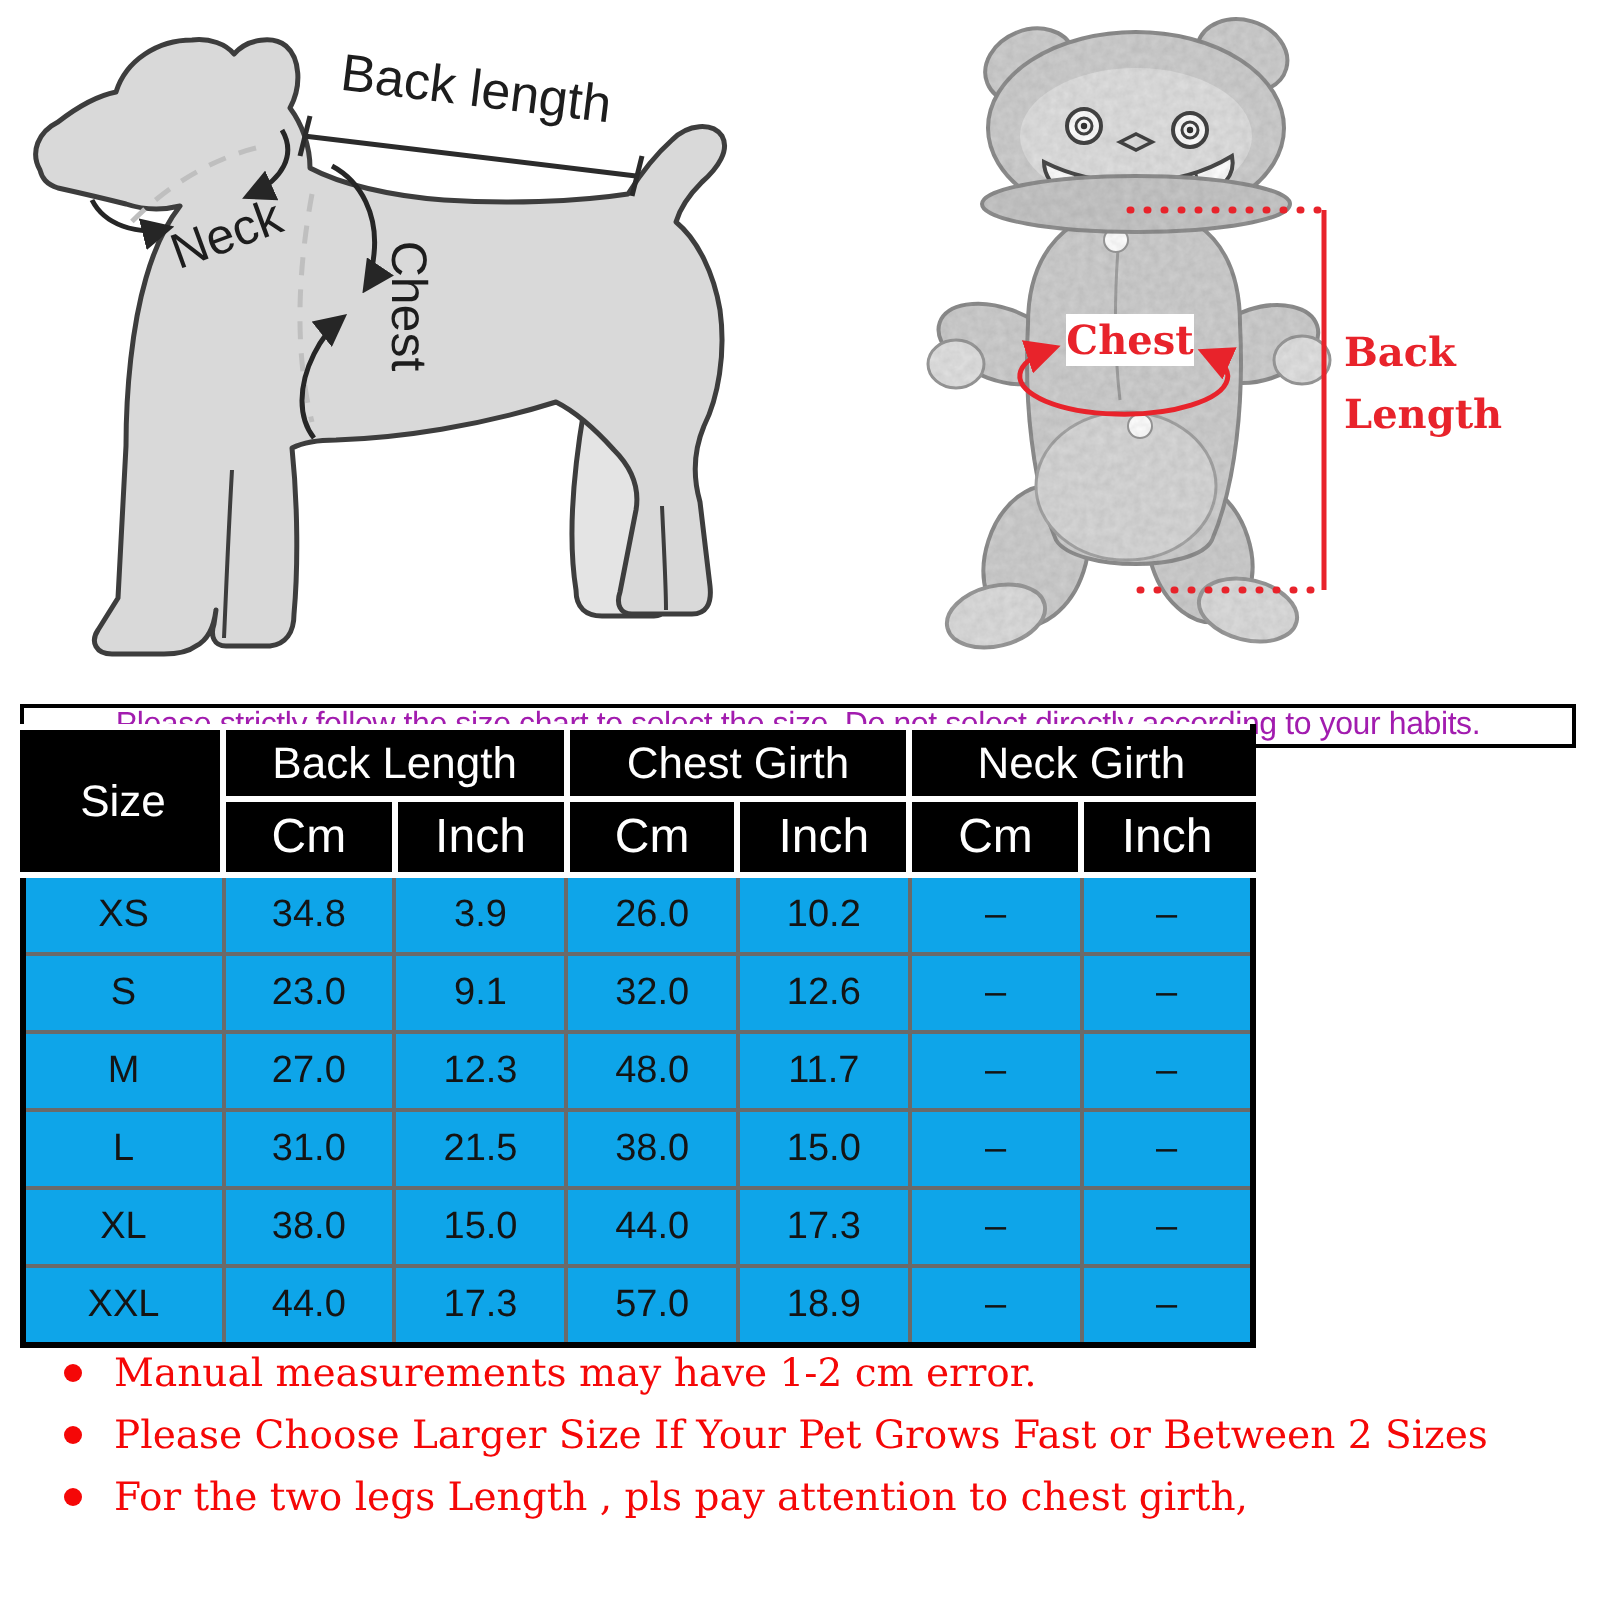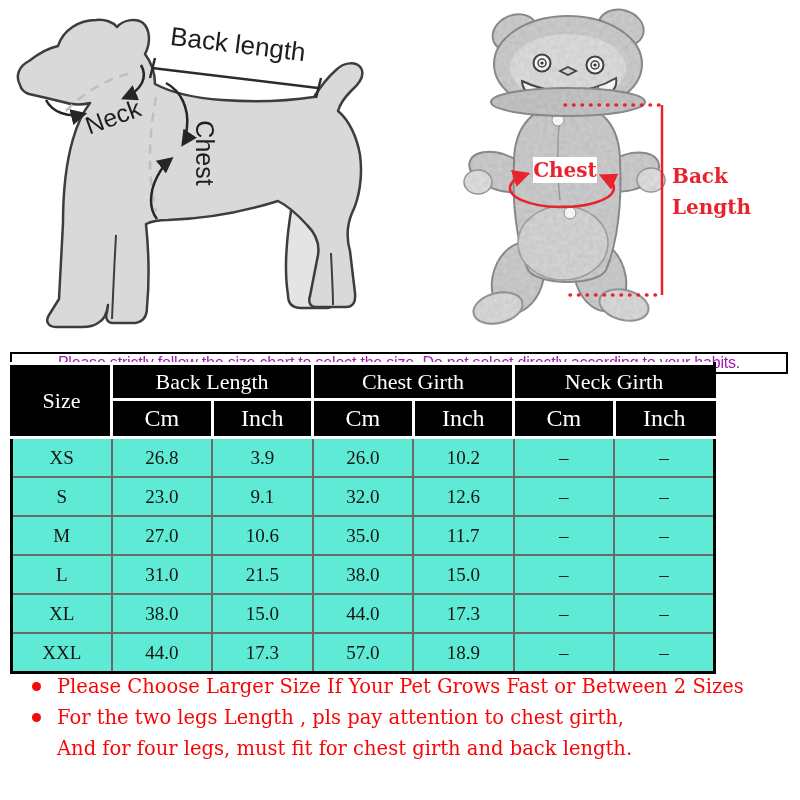--- a/index.html
+++ b/index.html
@@ -14,36 +14,36 @@
   
   .warning-bar{
     position:absolute;left:10px;top:340px;width:778px;height:22px;
     box-sizing:border-box;border:2px solid #000;background:#fff;
     display:flex;align-items:center;justify-content:center;
     color:#a21caf;font-size:16px;letter-spacing:-0.2px;white-space:nowrap;margin-top:12px;
   }
 
   
   table.size-table{
-    position:absolute;left:10px;top:362px;width:706px;
+    position:absolute;left:10px;top:362px;width:618px;
     border-collapse:collapse;table-layout:fixed;
-    font-family:Liberation Serif, serif;
+    font-family:Liberation Sans, sans-serif;
     border:3px solid #000;
   }
   table.size-table col.c-size{width:100px;}
   table.size-table thead th{
     background:#000;color:#fff;font-weight:normal;
     border:3px solid #fff;
   }
   table.size-table thead tr.group-row th{height:31px;font-size:22px;}
   table.size-table thead tr.unit-row th{height:33px;font-size:24px;}
   table.size-table thead th.size-head{font-size:22px;}
   table.size-table tbody th,
   table.size-table tbody td{
-    background:#5eead4;color:#141414;font-weight:normal;
+    background:#0ea5e9;color:#141414;font-weight:normal;
     height:35px;text-align:center;font-size:19px;
     border:2px solid #6a6a6a;
   }
   table.size-table thead th:first-child,
   table.size-table tbody th{border-left:3px solid #000;}
   table.size-table thead th:last-child,
   table.size-table tbody td:last-child{border-right:3px solid #000;}
   table.size-table tbody tr:last-child th,
   table.size-table tbody tr:last-child td{border-bottom:3px solid #000;}
 
@@ -211,41 +211,41 @@
       <th>Inch</th>
       <th>Cm</th>
       <th>Inch</th>
       <th>Cm</th>
       <th>Inch</th>
     </tr>
   </thead>
   <tbody>
     <tr>
       <th>XS</th>
-      <td>26.8</td>
+      <td>34.8</td>
       <td>3.9</td>
       <td>26.0</td>
       <td>10.2</td>
       <td>–</td>
       <td>–</td>
     </tr>
     <tr>
       <th>S</th>
       <td>23.0</td>
       <td>9.1</td>
       <td>32.0</td>
       <td>12.6</td>
       <td>–</td>
       <td>–</td>
     </tr>
     <tr>
       <th>M</th>
       <td>27.0</td>
-      <td>10.6</td>
-      <td>35.0</td>
+      <td>12.3</td>
+      <td>48.0</td>
       <td>11.7</td>
       <td>–</td>
       <td>–</td>
     </tr>
     <tr>
       <th>L</th>
       <td>31.0</td>
       <td>21.5</td>
       <td>38.0</td>
       <td>15.0</td>
@@ -267,22 +267,25 @@
       <td>17.3</td>
       <td>57.0</td>
       <td>18.9</td>
       <td>–</td>
       <td>–</td>
     </tr>
   </tbody>
 </table>
 
 <div class="notes">
+  <div class="note-item">
+    <span class="note-bullet"></span>
+    <span>Manual measurements may have 1-2 cm error.</span>
+  </div>
   <div class="note-item">
     <span class="note-bullet"></span>
     <span>Please Choose Larger Size If Your Pet Grows Fast or Between 2 Sizes</span>
   </div>
   <div class="note-item">
     <span class="note-bullet"></span>
     <span>For the two legs Length , pls pay attention to chest girth,</span>
   </div>
-  <div class="note-cont">And for four legs, must fit for chest girth and back length.</div>
 </div>
 
 </body></html>

